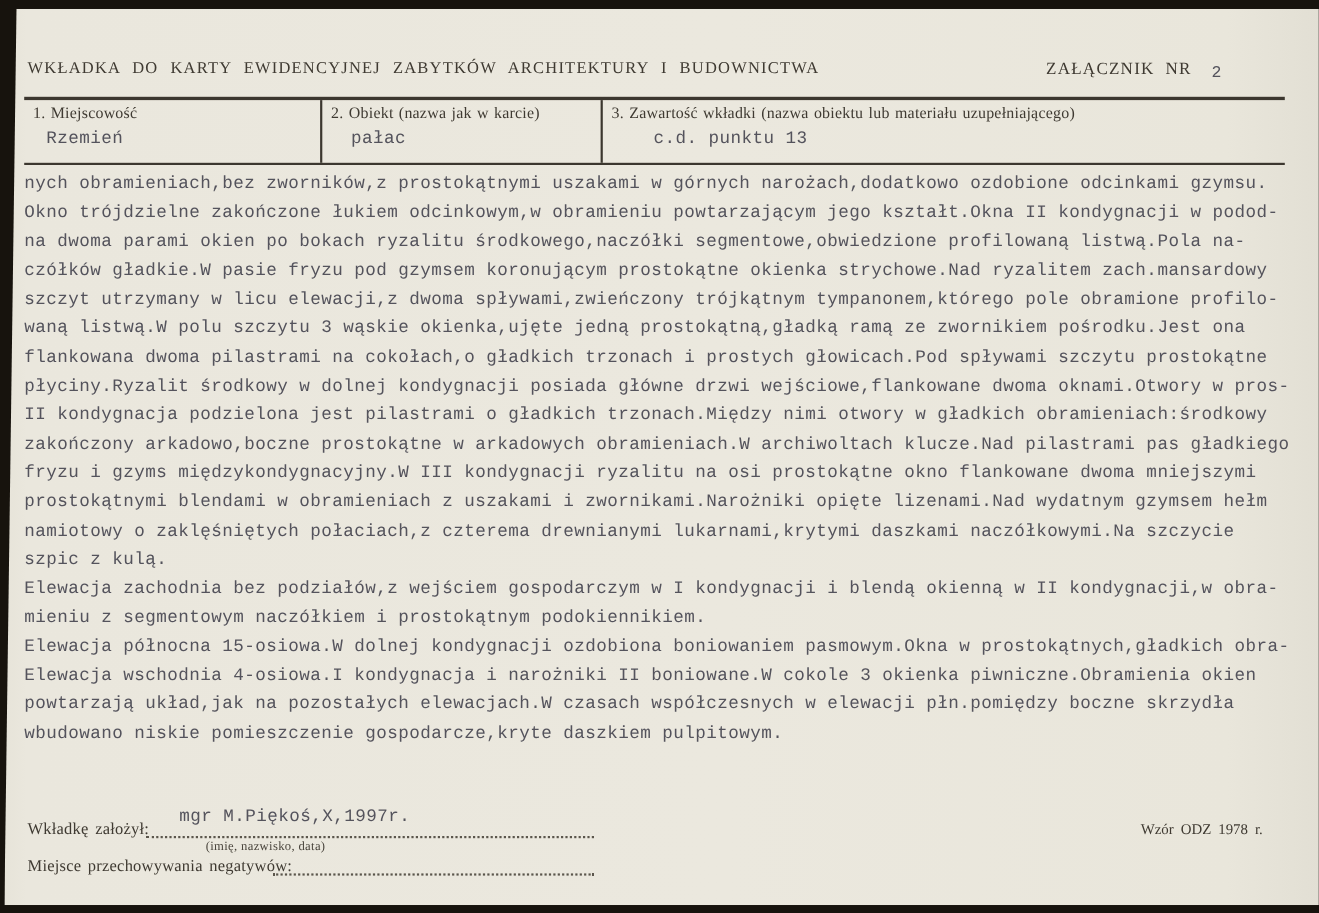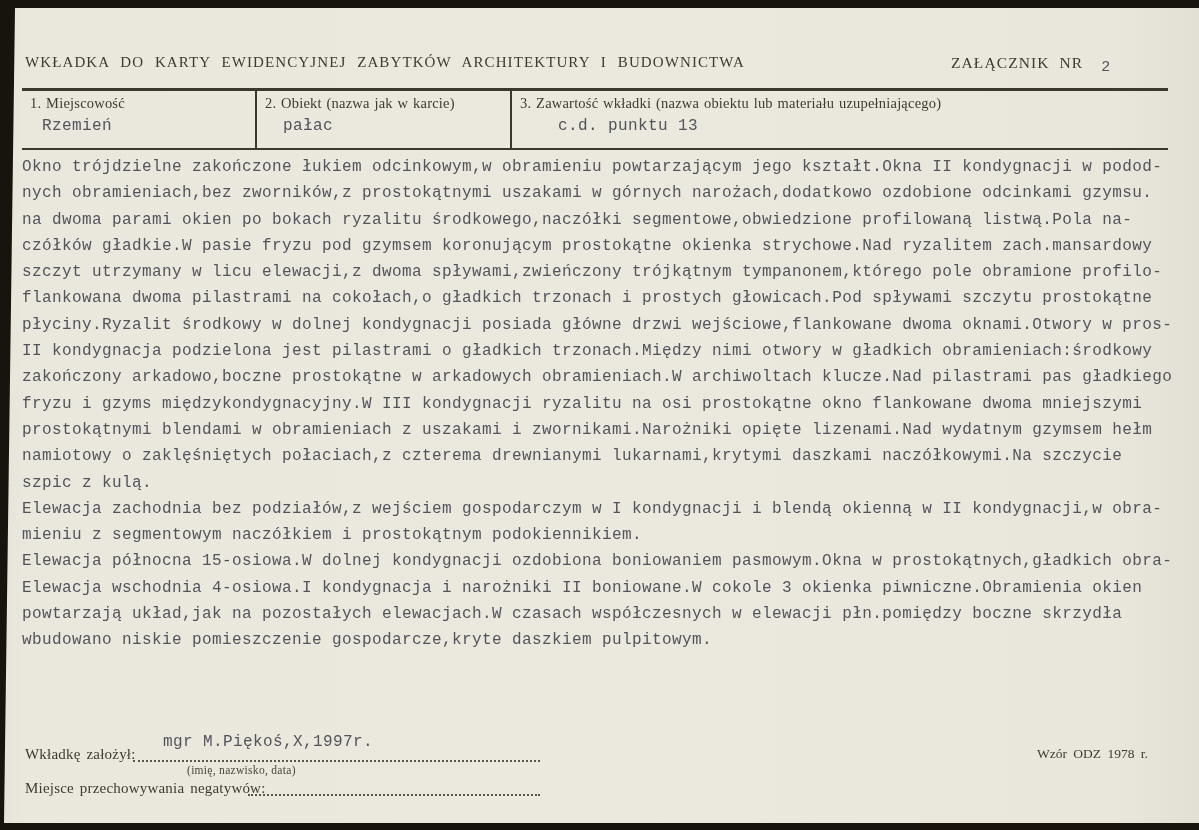--- a/index.html
+++ b/index.html
@@ -36,21 +36,21 @@
   }
   
   .id-table{
     position:absolute;left:22px;top:80px;width:1146px;height:57px;
     border-top:3px solid #3c372f;border-bottom:2px solid #3c372f;
     display:grid;grid-template-columns:233px 255px 1fr;
     box-sizing:content-box;
     text-align:right;
   }
   .id-cell{position:relative;}
-  .id-cell + .id-cell{border-left:2px solid #3c372f;}
+  .id-cell + .id-cell{border-left:2px solid #3c372f;margin-left:36px;}
   .id-label{
     position:absolute;left:8px;top:4px;font-size:14.5px;letter-spacing:0.2px;
     word-spacing:1px;white-space:nowrap;
   }
   .id-value{position:absolute;top:26px;font-size:16px;white-space:pre;letter-spacing:0.4px;}
   .v1{left:20px;} .v2{left:26px;} .v3{left:46px;}
   
   .body-text{
     position:absolute;left:22px;top:146px;right:4px;
     font-family:"Liberation Mono","DejaVu Sans Mono",monospace;
@@ -85,25 +85,26 @@
       <div class="id-label print">2. Obiekt (nazwa jak w karcie)</div>
       <div class="id-value typed v2">pałac</div>
     </div>
     <div class="id-cell">
       <div class="id-label print">3. Zawartość wkładki (nazwa obiektu lub materiału uzupełniającego)</div>
       <div class="id-value typed v3">c.d. punktu 13</div>
     </div>
   </div>
 
   <div class="body-text">
+      <div class="body-line">nych obramieniach,bez zworników,z prostokątnymi uszakami w górnych narożach,dodatkowo ozdobione odcinkami gzymsu.</div>
       <div class="body-line">Okno trójdzielne zakończone łukiem odcinkowym,w obramieniu powtarzającym jego kształt.Okna II kondygnacji w podod-</div>
-      <div class="body-line">nych obramieniach,bez zworników,z prostokątnymi uszakami w górnych narożach,dodatkowo ozdobione odcinkami gzymsu.</div>
       <div class="body-line">na dwoma parami okien po bokach ryzalitu środkowego,naczółki segmentowe,obwiedzione profilowaną listwą.Pola na-</div>
       <div class="body-line">czółków gładkie.W pasie fryzu pod gzymsem koronującym prostokątne okienka strychowe.Nad ryzalitem zach.mansardowy</div>
       <div class="body-line">szczyt utrzymany w licu elewacji,z dwoma spływami,zwieńczony trójkątnym tympanonem,którego pole obramione profilo-</div>
+      <div class="body-line">waną listwą.W polu szczytu 3 wąskie okienka,ujęte jedną prostokątną,gładką ramą ze zwornikiem pośrodku.Jest ona</div>
       <div class="body-line">flankowana dwoma pilastrami na cokołach,o gładkich trzonach i prostych głowicach.Pod spływami szczytu prostokątne</div>
       <div class="body-line">płyciny.Ryzalit środkowy w dolnej kondygnacji posiada główne drzwi wejściowe,flankowane dwoma oknami.Otwory w pros-</div>
       <div class="body-line">II kondygnacja podzielona jest pilastrami o gładkich trzonach.Między nimi otwory w gładkich obramieniach:środkowy</div>
       <div class="body-line">zakończony arkadowo,boczne prostokątne w arkadowych obramieniach.W archiwoltach klucze.Nad pilastrami pas gładkiego</div>
       <div class="body-line">fryzu i gzyms międzykondygnacyjny.W III kondygnacji ryzalitu na osi prostokątne okno flankowane dwoma mniejszymi</div>
       <div class="body-line">prostokątnymi blendami w obramieniach z uszakami i zwornikami.Narożniki opięte lizenami.Nad wydatnym gzymsem hełm</div>
       <div class="body-line">namiotowy o zaklęśniętych połaciach,z czterema drewnianymi lukarnami,krytymi daszkami naczółkowymi.Na szczycie</div>
       <div class="body-line">szpic z kulą.</div>
       <div class="body-line">Elewacja zachodnia bez podziałów,z wejściem gospodarczym w I kondygnacji i blendą okienną w II kondygnacji,w obra-</div>
       <div class="body-line">mieniu z segmentowym naczółkiem i prostokątnym podokiennikiem.</div>

